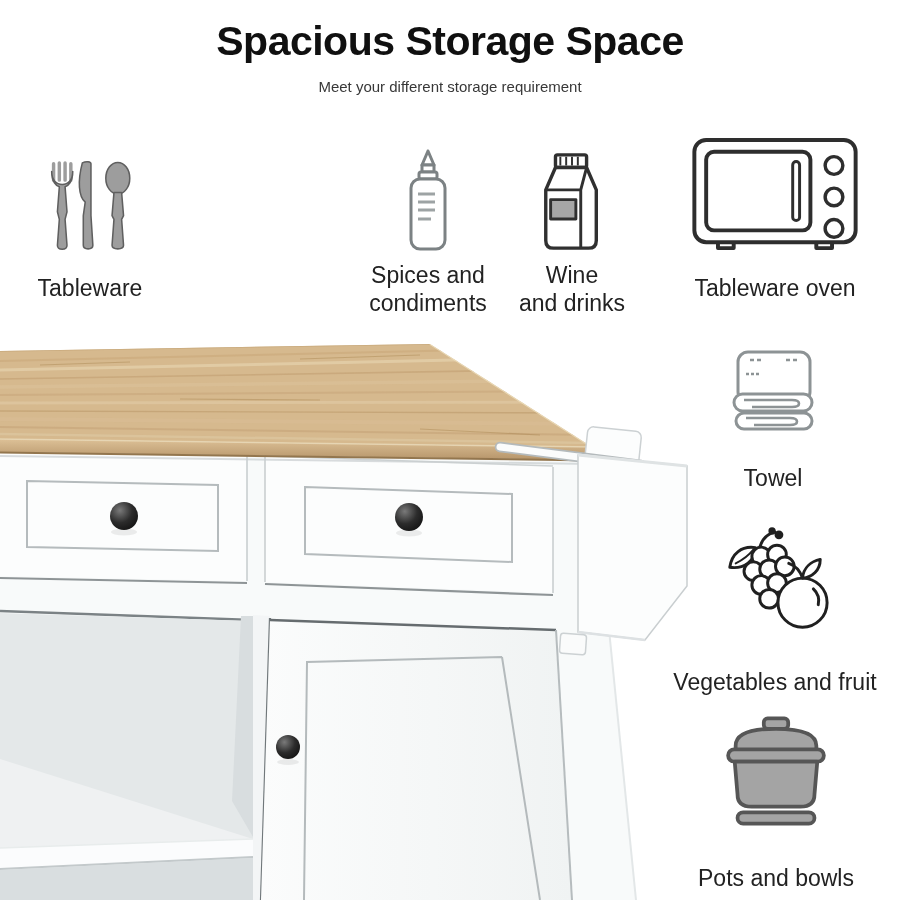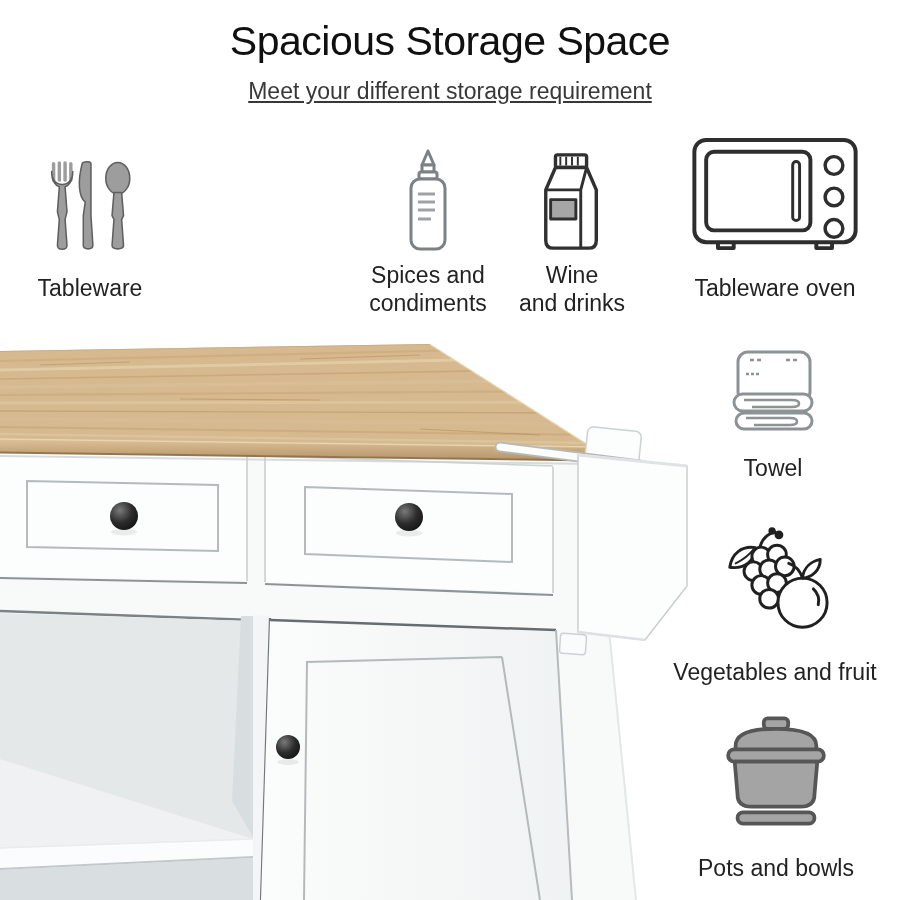--- a/index.html
+++ b/index.html
@@ -1,31 +1,31 @@
 <!DOCTYPE html>
 <html><head>
 <meta charset="utf-8">
 <style>
   html,body{margin:0;padding:0;background:#fff;}
   .page{position:relative;width:900px;height:900px;overflow:hidden;background:#fff;
         font-family:"Liberation Sans",sans-serif;}
   .hdr{position:absolute;top:18px;left:0;right:0;text-align:center;}
-  .hdr h1{margin:0;font-size:41px;font-weight:400;color:#101010;letter-spacing:-.5px;}
-  .hdr p{margin:13px 16px 0;font-size:23px;font-weight:400;color:#383838;text-decoration:underline;}
+  .hdr h1{margin:0;font-size:41px;font-weight:700;color:#101010;letter-spacing:-.5px;}
+  .hdr p{margin:13px 16px 0;font-size:15px;font-weight:400;color:#383838;}
   .feat{position:absolute;display:flex;flex-direction:column;align-items:center;}
   .icon-wrap{height:114px;display:flex;align-items:flex-end;justify-content:center;width:100%;}
   .feat-label{margin-top:8px;min-height:54px;display:flex;align-items:center;justify-content:center;
       text-align:center;font-size:23px;line-height:1.2;color:#222;white-space:pre-line;}
   .f1{left:8px;top:140px;width:164px;}
   .f2{left:183px;top:140px;width:164px;}
   .f3{left:346px;top:140px;width:164px;}
   .f4{left:490px;top:140px;width:164px;}
   .f5{left:663px;top:140px;width:224px;}
   .side{position:absolute;display:flex;flex-direction:column;align-items:center;}
-  .side .feat-label{margin-top:12px;min-height:30px;}
+  .side .feat-label{margin-top:22px;min-height:30px;}
   .s1{left:690px;top:344px;width:166px;}
   .s2{left:650px;top:526px;width:250px;}
   .s3{left:658px;top:704px;width:236px;}
   .cart{position:absolute;left:0;top:339px;width:700px;height:561px;}
 </style>
 </head>
 <body>
 
 <div class="page">
 

